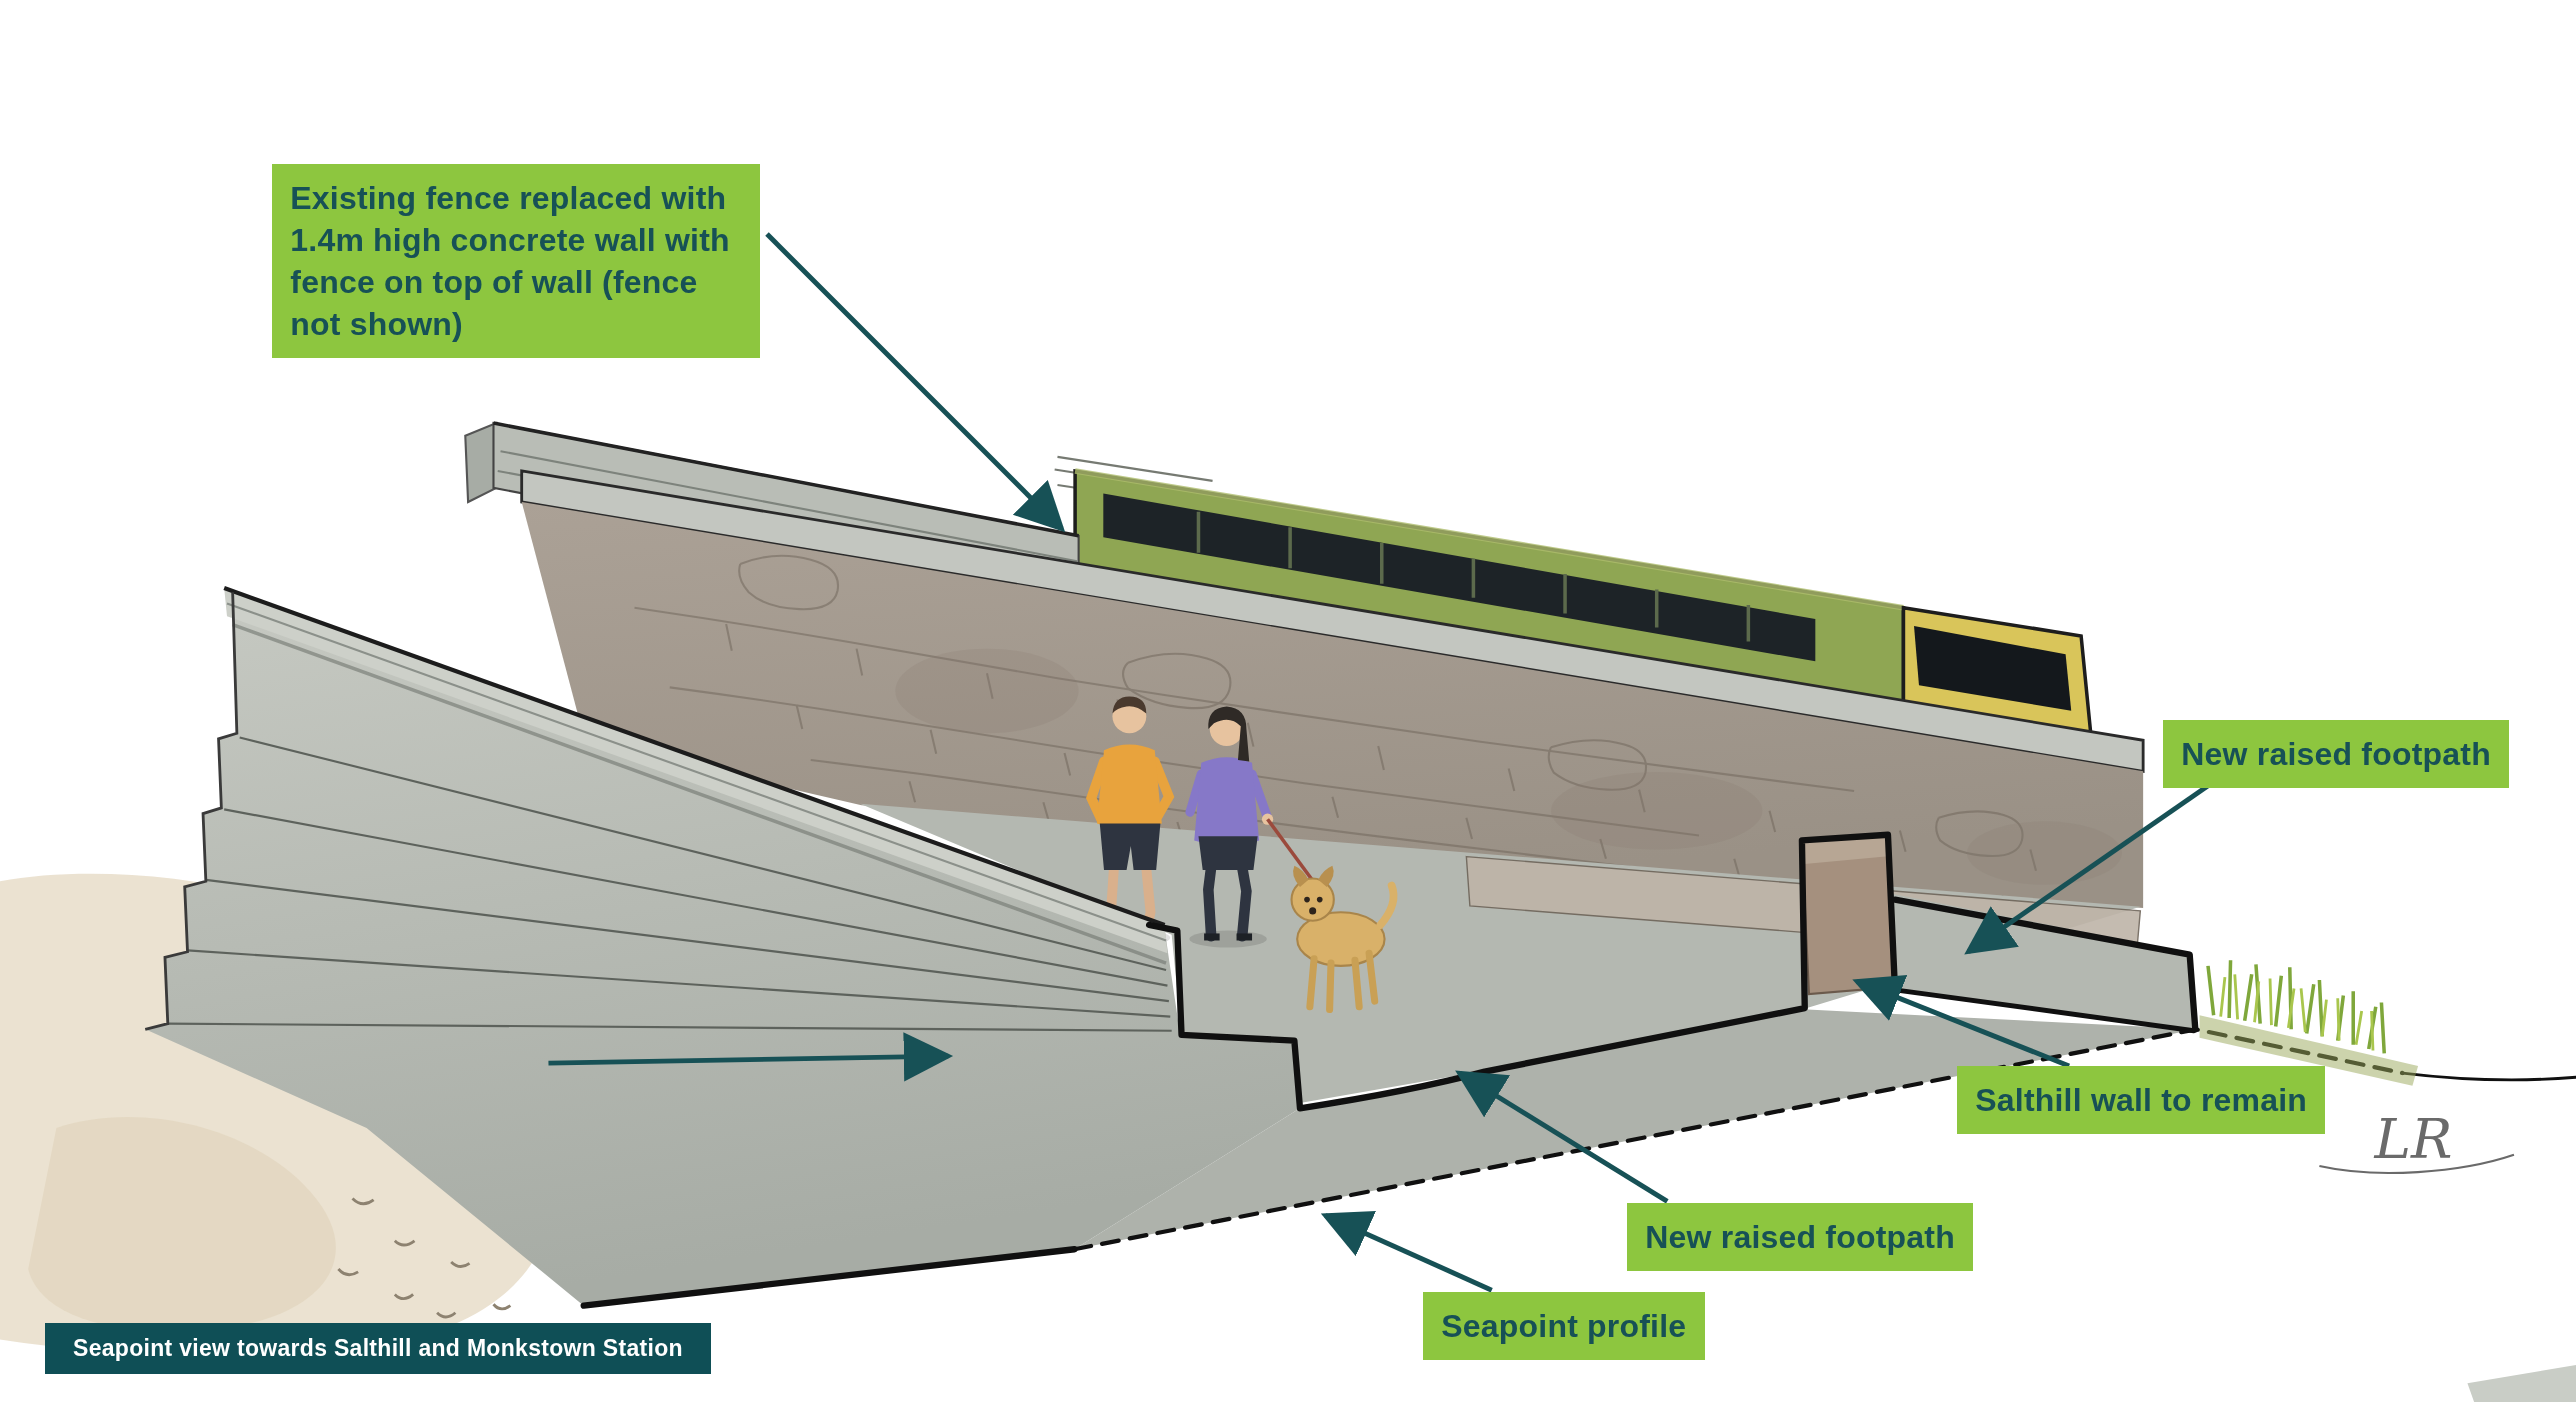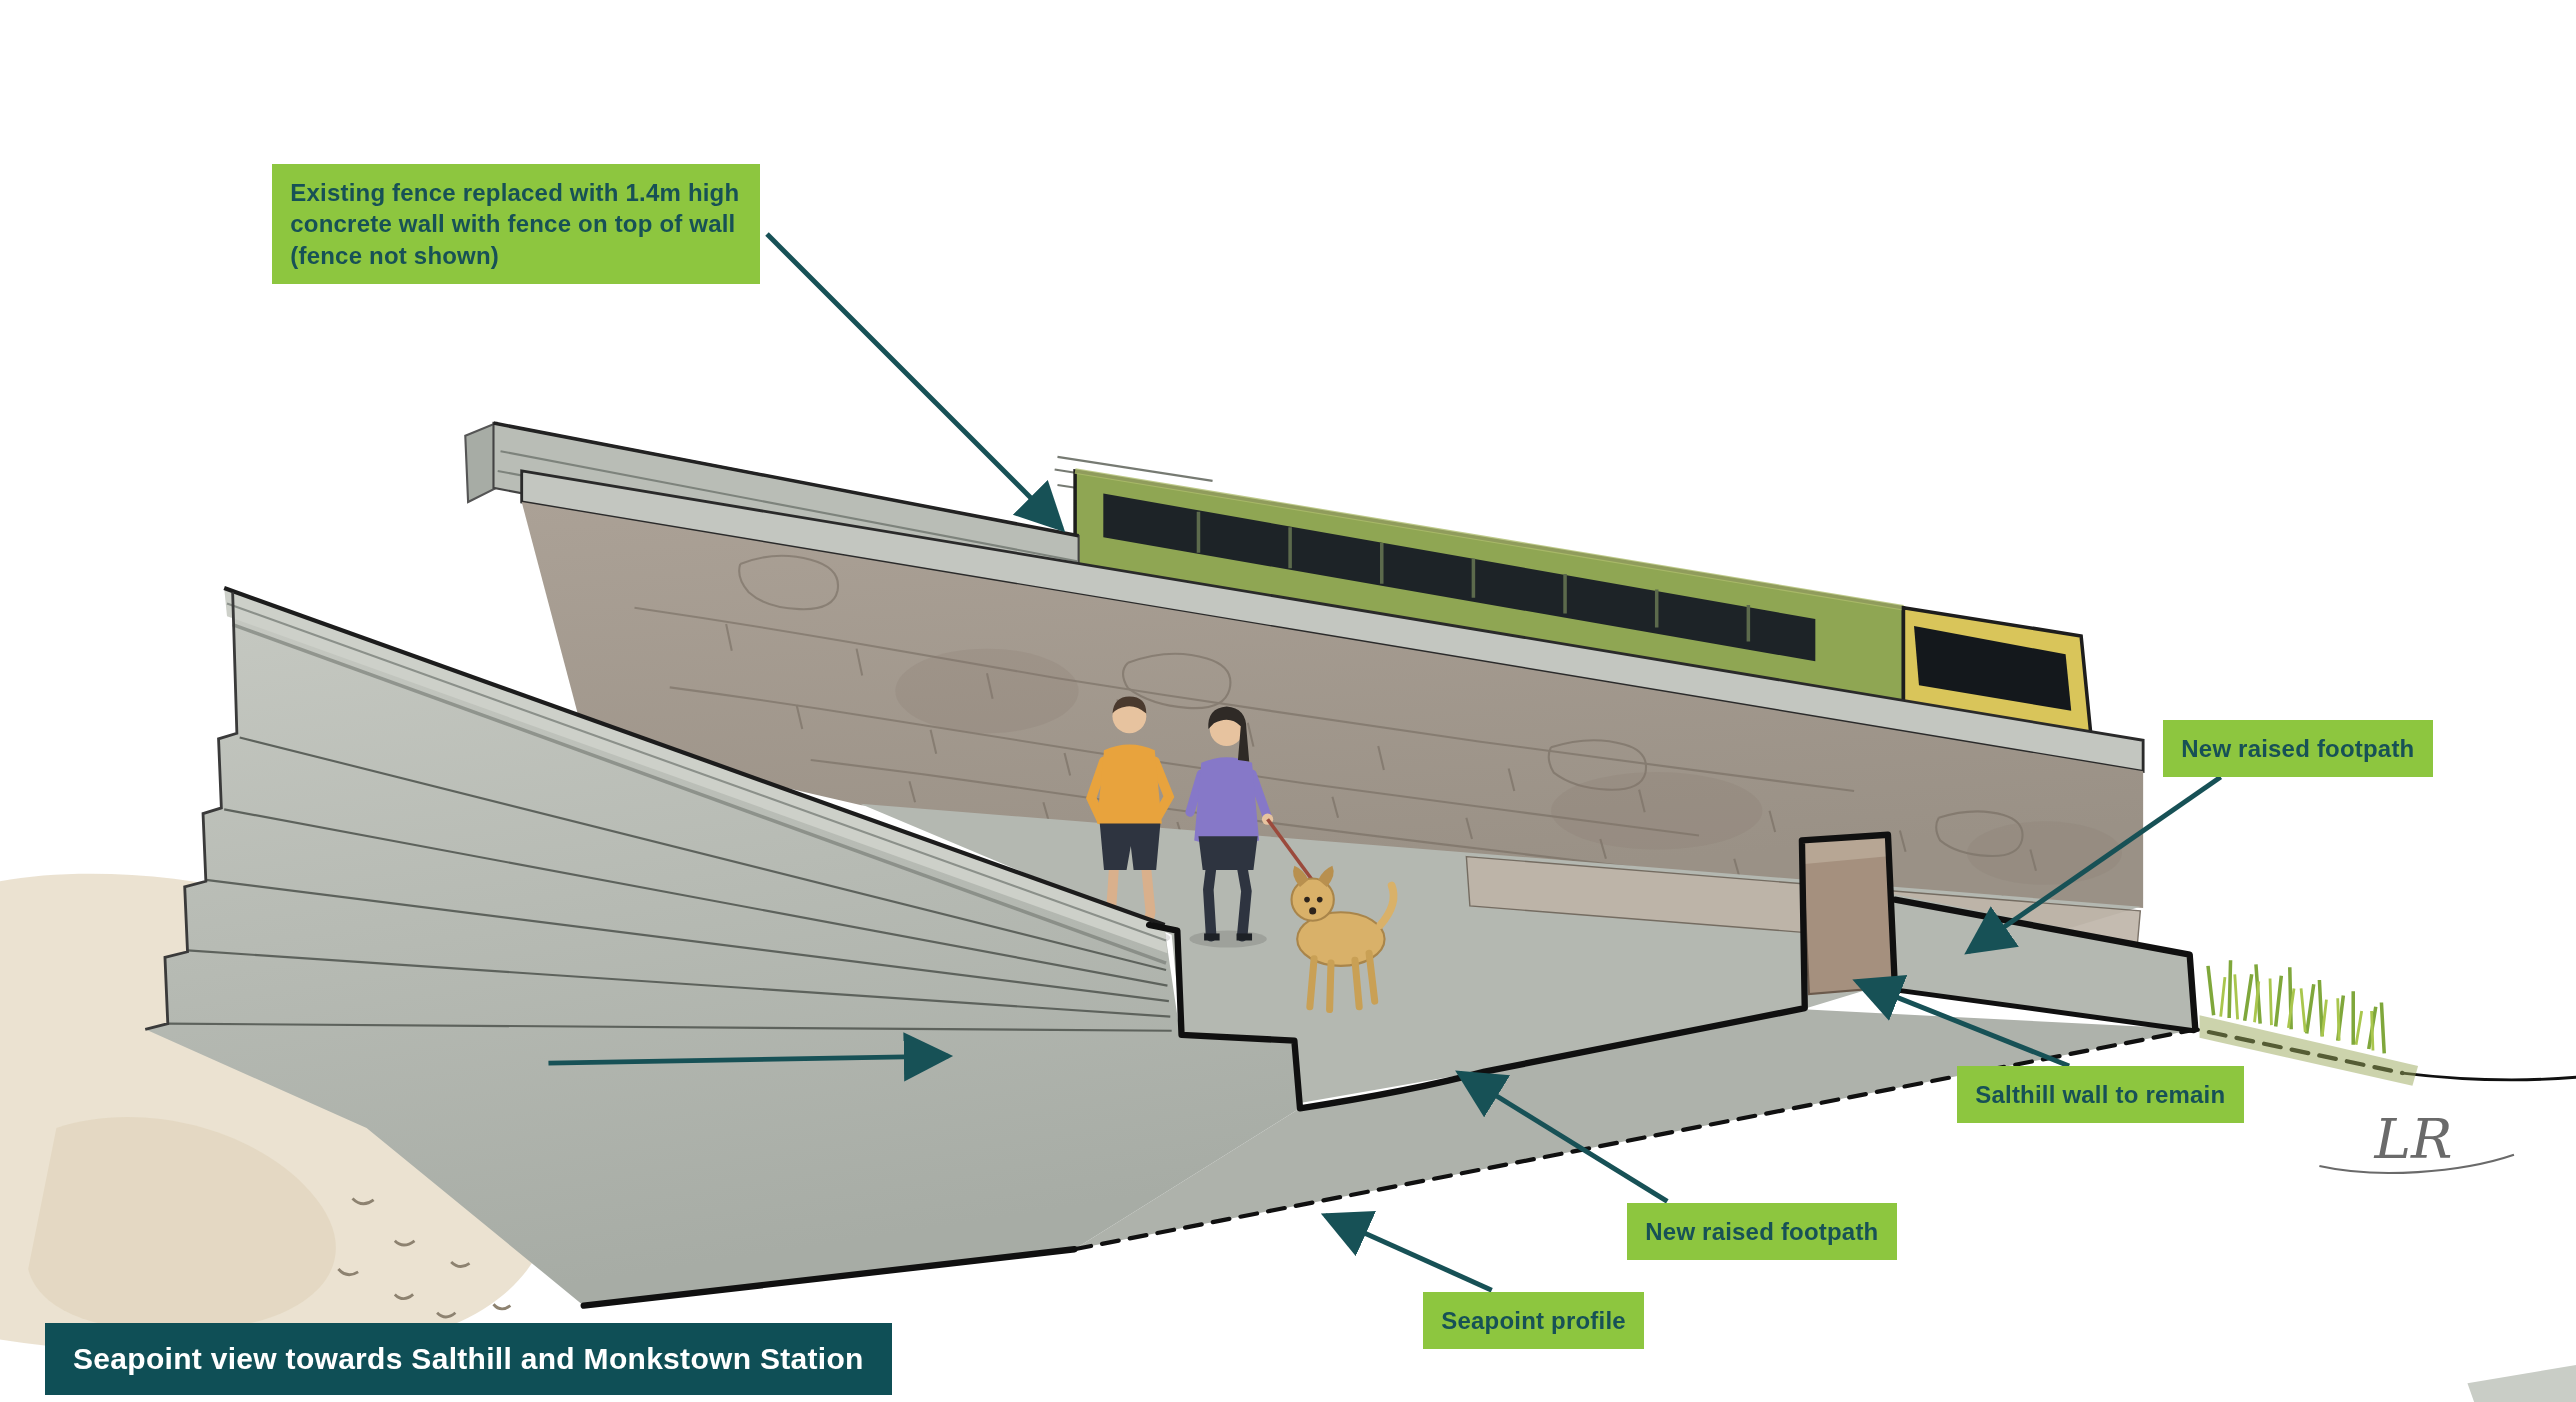--- a/index.html
+++ b/index.html
@@ -5,30 +5,30 @@
   html,body{margin:0;padding:0;background:#ffffff;}
   .stage{
     position:relative;width:2576px;height:1403px;background:#ffffff;
     overflow:hidden;font-family:"Liberation Sans",sans-serif;
   }
   .scene{position:absolute;left:0;top:0;width:2576px;height:1403px;}
   .callout{
     position:absolute;
     background:var(--label-bg,#8dc63f);
     color:var(--label-text,#175156);
-    font-size:24px;line-height:1.32;font-weight:bold;
+    font-size:32px;line-height:1.32;font-weight:bold;
     padding:12.7px 18.3px;letter-spacing:0.2px;
   }
   .nowrap{white-space:nowrap;text-align:right;}
   .banner{
     position:absolute;left:45px;top:1323px;
     background:var(--banner-bg,#0f4f56);
     color:var(--banner-text,#ffffff);
-    font-size:30px;font-weight:bold;letter-spacing:0.3px;
-    padding:19px 28px;white-space:nowrap;
+    font-size:23px;font-weight:bold;letter-spacing:0.3px;
+    padding:12px 28px;white-space:nowrap;
   }
   .arrowline{stroke:var(--arrow,#175156);stroke-width:7;fill:none;}
 </style>
 </head>
 <body>
 
 <div class="stage">
 
   <svg class="scene" viewBox="0 0 3654 1990">
     <defs>

